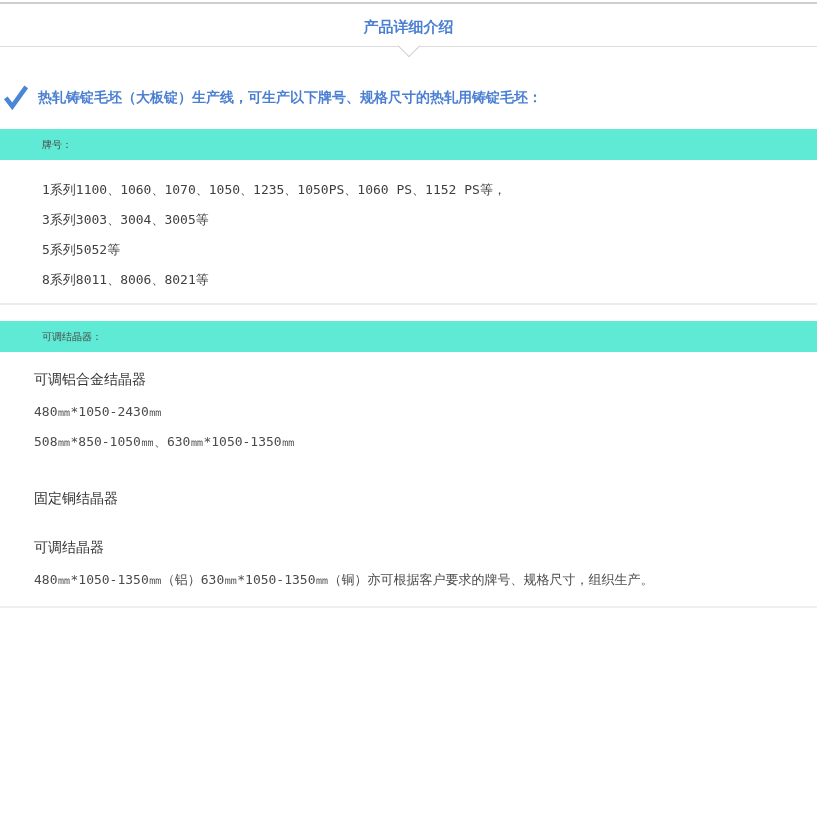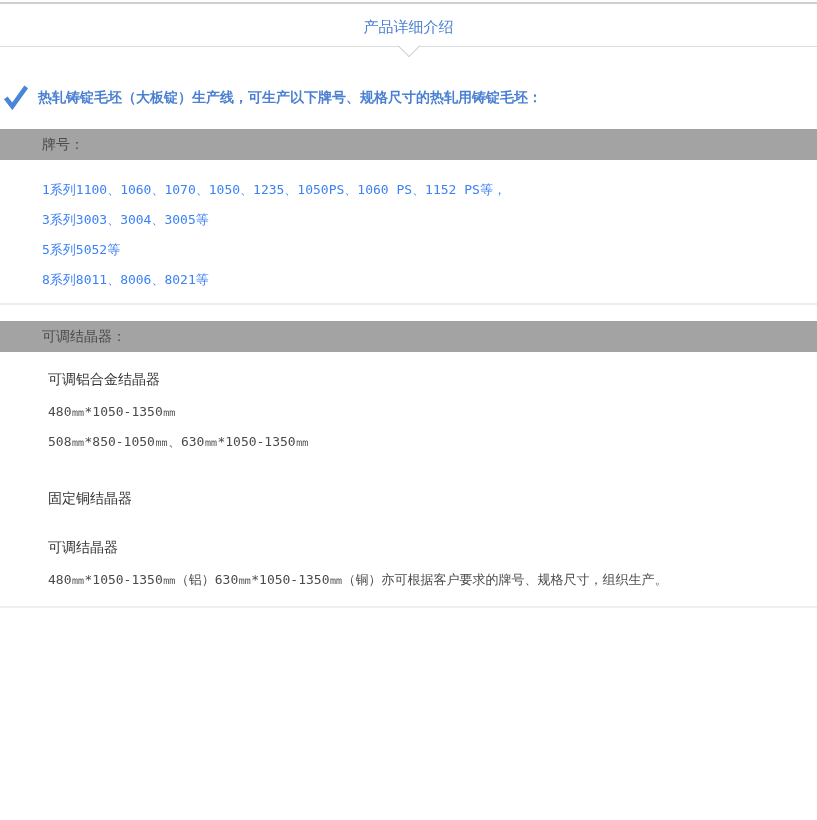--- a/index.html
+++ b/index.html
@@ -7,52 +7,52 @@
   body {
     width: 817px; height: 820px;
     font-family: "Liberation Sans", sans-serif;
     color: #444; overflow: hidden; position: relative;
   }
   .top-rule { height: 2px; background: #cfcfcf; margin-top: 2px; }
 
   .title-bar { padding: 14px 0 10px; text-align: center; }
   .page-title {
     display: inline-block;
-    font-size: 15px; font-weight: normal; line-height: 16px;
+    font-size: 15px; font-weight: bold; line-height: 16px;
     color: #4a7fd2; cursor: pointer;
   }
 
   .title-underline { position: relative; height: 14px; border-top: 1px solid #dcdcdc; }
   .notch {
     position: absolute; top: -9px; left: 50%; margin-left: -8px;
     width: 16px; height: 16px; background: #ffffff;
     border-right: 1px solid #d0d0d0; border-bottom: 1px solid #d0d0d0;
     transform: rotate(45deg);
   }
 
   .intro-row { display: flex; align-items: flex-end; margin: 24px 0 0 3px; height: 26px; }
   .check-icon { width: 26px; height: 26px; flex: 0 0 26px; }
   .intro-text {
     margin-left: 9px; font-size: 14px; font-weight: bold;
     color: #4a7fd2; line-height: 26px; white-space: nowrap;
   }
 
   .section-bar {
-    margin-top: 19px; height: 31px; background: #a3a3a3;
+    margin-top: 19px; height: 31px; background: #5eead4;
     line-height: 31px; padding-left: 42px;
-    font-size: 14px; color: #4a4a4a;
+    font-size: 10px; color: #4a4a4a;
   }
   .grades-panel { padding: 15px 0 8px 42px; border-bottom: 2px solid #ededed; }
   .grades-panel p {
     font-family: "DejaVu Sans Mono", "Liberation Mono", monospace;
-    font-size: 13px; line-height: 30px; color: #3b82f6; white-space: nowrap;
+    font-size: 13px; line-height: 30px; color: #404040; white-space: nowrap;
   }
   .spec-bar { margin-top: 16px; }
 
-  .spec-content { padding-left: 48px; }
+  .spec-content { padding-left: 34px; }
   .spec-title { font-size: 14px; font-weight: normal; color: #333; line-height: 14px; }
   .spec-title.t1 { margin-top: 20px; }
   .spec-title.t2 { margin-top: 34px; }
   .spec-title.t3 { margin-top: 35px; }
   .spec-lines { margin-top: 11px; }
   .spec-lines p {
     font-family: "DejaVu Sans Mono", "Liberation Mono", monospace;
     font-size: 13px; line-height: 30px; color: #4b4b4b; white-space: nowrap;
   }
   .bottom-rule { height: 2px; background: #efefef; margin-top: 11px; }
@@ -91,21 +91,21 @@
   </div>
 
   <div class="section-bar spec-bar">
     <span>可调结晶器：</span>
   </div>
 
   <div class="spec-content">
 
     <h3 class="spec-title t1">可调铝合金结晶器</h3>
     <div class="spec-lines">
-      <p>480㎜*1050-1350㎜</p>
+      <p>480㎜*1050-2430㎜</p>
       <p>508㎜*850-1050㎜、630㎜*1050-1350㎜</p>
     </div>
 
     <h3 class="spec-title t2">固定铜结晶器</h3>
 
     <h3 class="spec-title t3">可调结晶器</h3>
     <div class="spec-lines">
       <p>480㎜*1050-1350㎜（铝）630㎜*1050-1350㎜（铜）亦可根据客户要求的牌号、规格尺寸，组织生产。</p>
     </div>
 

